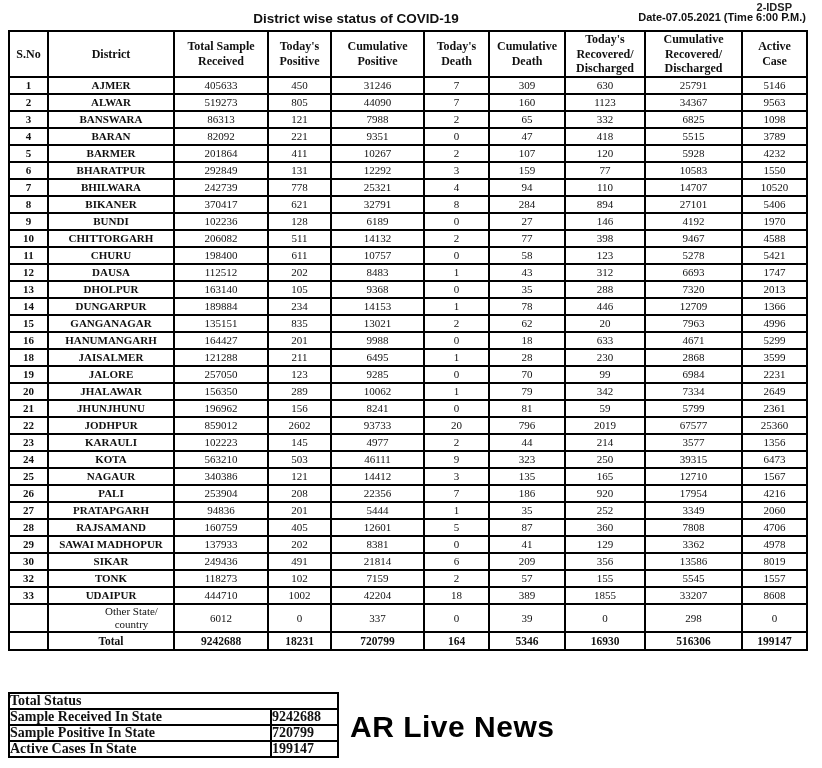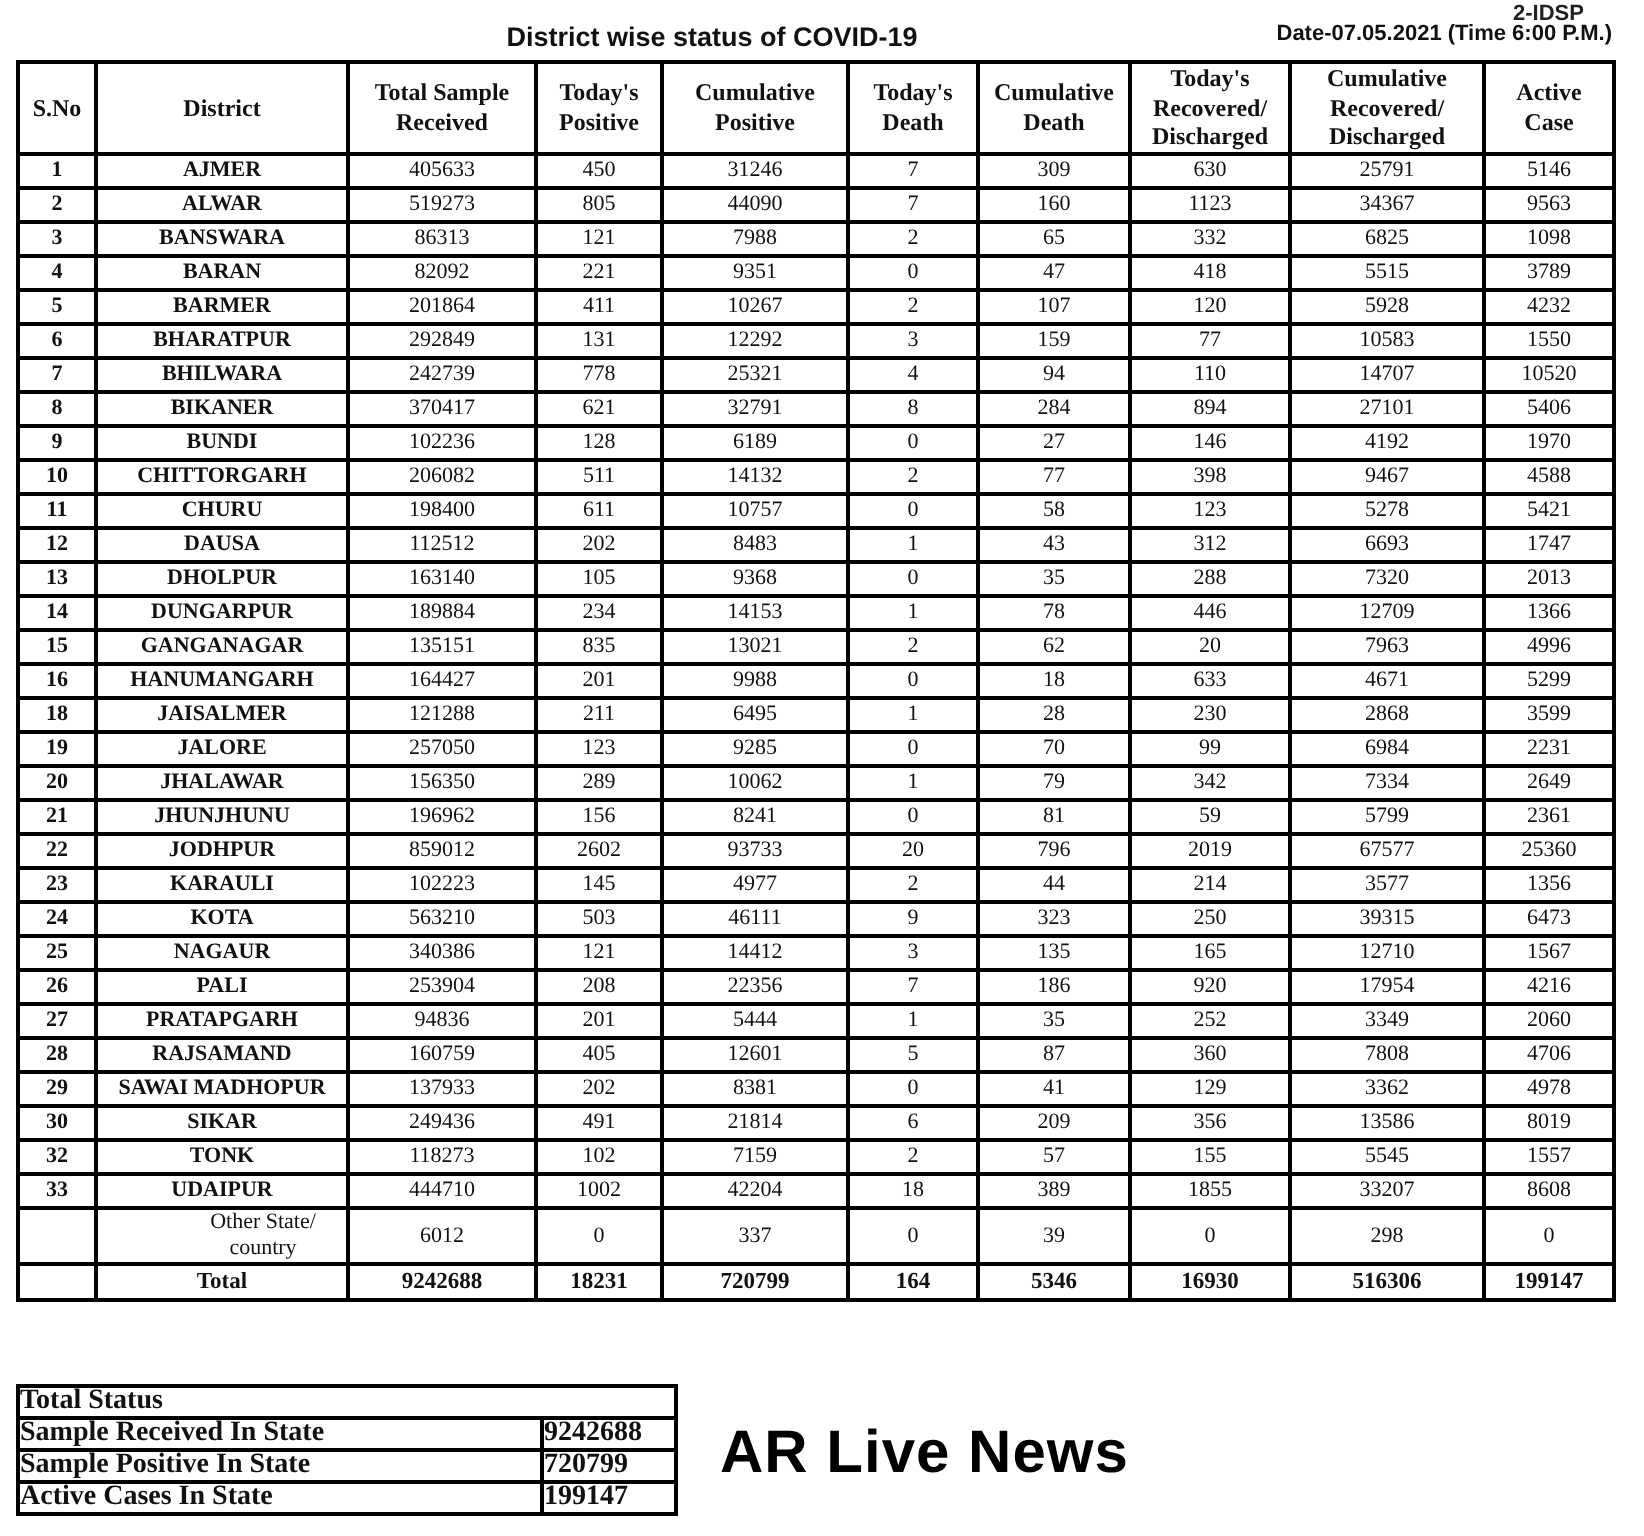--- a/index.html
+++ b/index.html
@@ -65,21 +65,21 @@
     border-collapse: collapse; table-layout: fixed;
   }
   table.summary-table td {
     border: 2px solid #000;
     padding: 0;
     text-align: left; vertical-align: middle;
     font-weight: 700; font-size: 14px;
     height: 14px; line-height: 14px; margin-top: 20px;
   }
   .watermark {
-    position: absolute; top: 710px; left: 360px;
+    position: absolute; top: 710px; left: 350px;
     font-family: "Liberation Sans", sans-serif;
     font-weight: 700; font-size: 30px; letter-spacing: 0.5px;
     color: #000;
   }
 </style>
 </head>
 <body>
 
 <div class="corner-note">2-IDSP</div>
 <div class="doc-title">District wise status of COVID-19</div>

